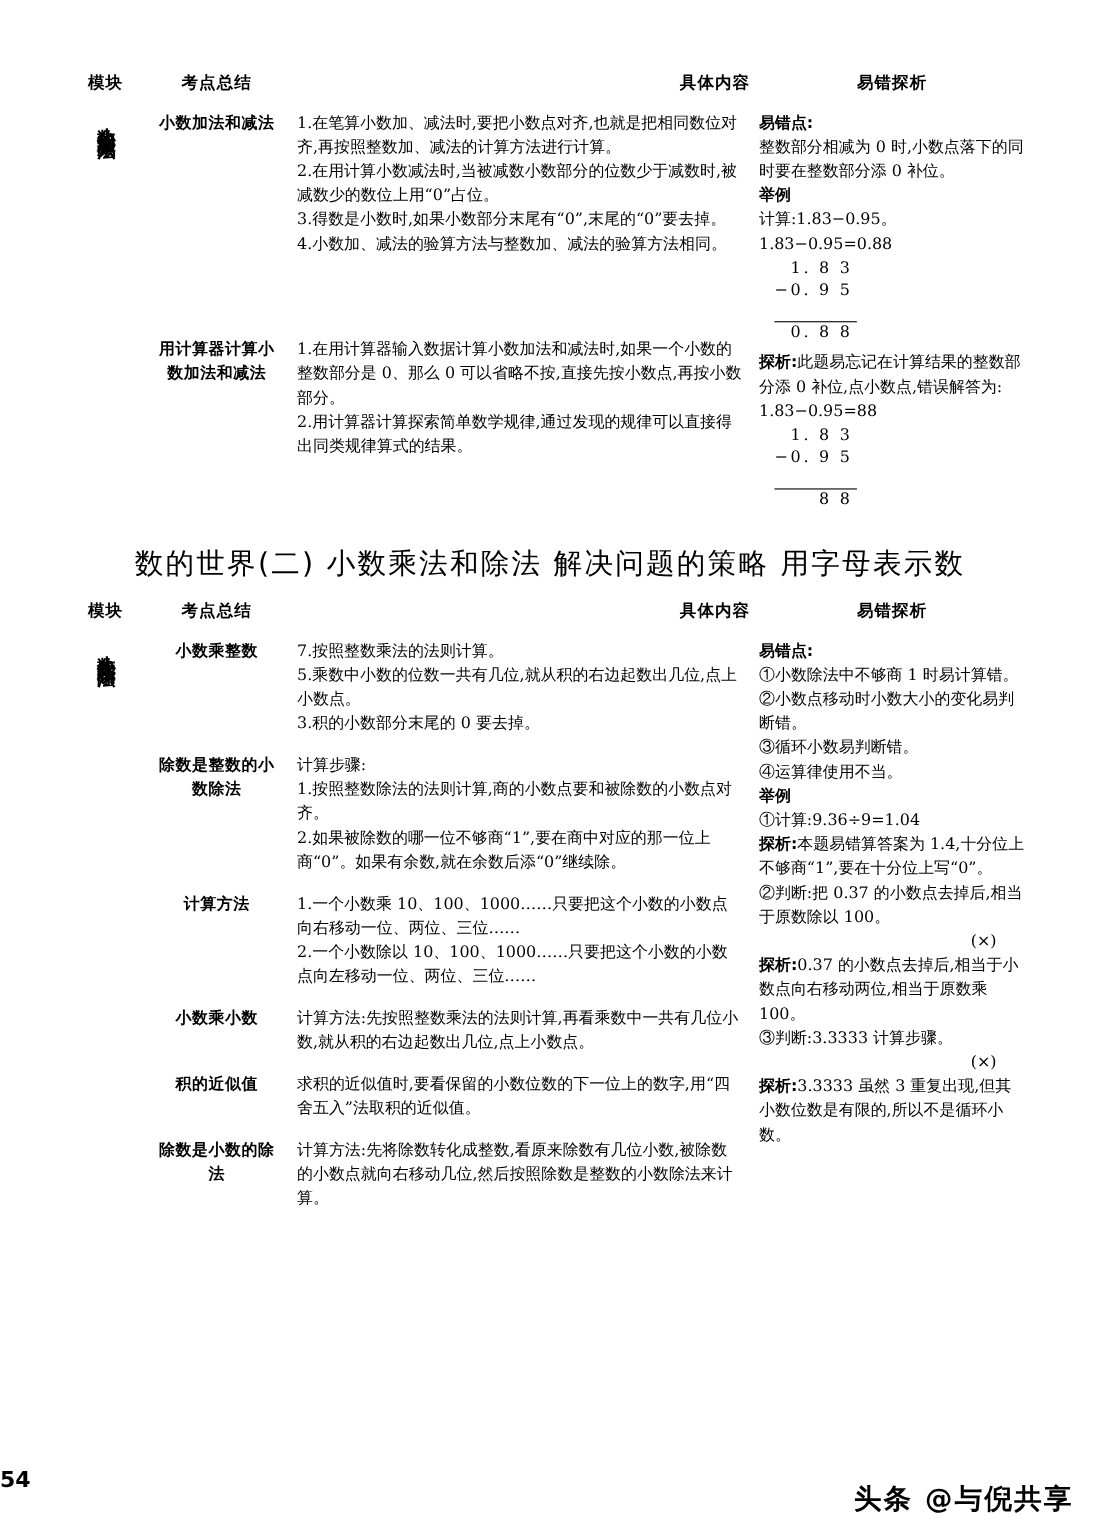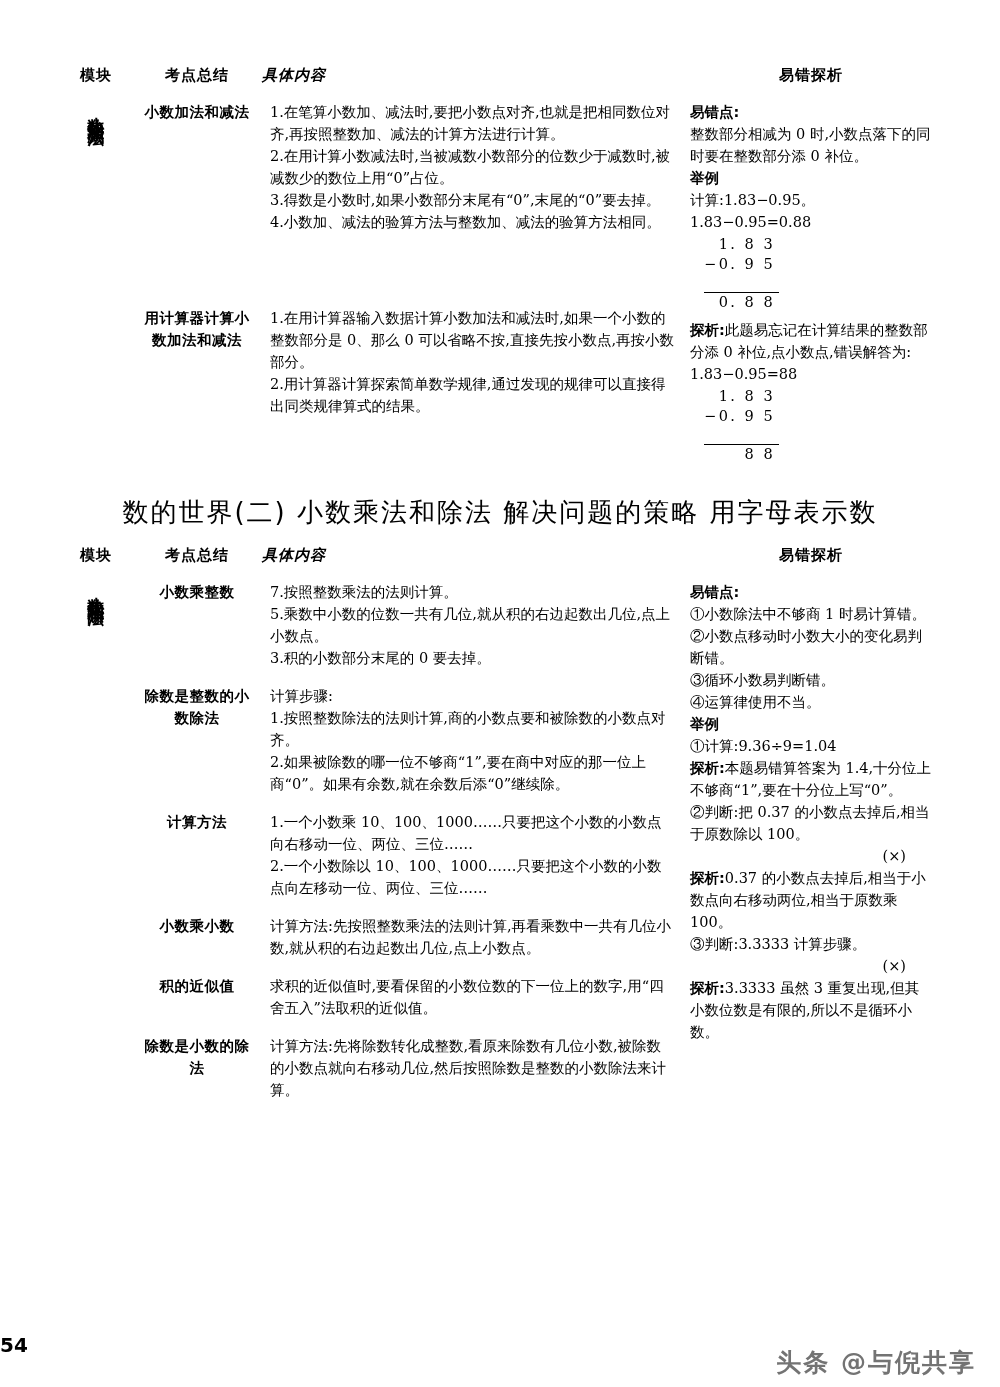--- a/index.html
+++ b/index.html
@@ -44,21 +44,21 @@
   }
   .kb-table td {
     vertical-align: top;
     padding: 6px 8px 10px 8px;
     font-size: 14.5px;
     line-height: 1.52;
   }
 
   .hdr-module  { text-align: center; }
   .hdr-point   { text-align: center; }
-  .hdr-content { text-align: left; font-style: italic; }
+  .hdr-content { text-align: right; }
   .hdr-error   { text-align: center; }
 
   
   .module-cell {
     text-align: center;
     vertical-align: middle;
     padding: 0;
   }
   .vert-label {
     writing-mode: vertical-rl;
@@ -143,21 +143,21 @@
     font-weight: bold;
     font-family: "DejaVu Sans", "Liberation Sans", sans-serif;
   }
   .watermark {
     position: absolute;
     right: 24px;
     bottom: 8px;
     font-size: 25px;
     font-weight: bold;
     letter-spacing: 2px;
-    color: #737373;
+    color: #000000;
     font-family: "DejaVu Sans", "Liberation Sans", sans-serif;
     white-space: nowrap;
   }
 </style>
 </head>
 <body>
 
 <div class="page">
 
   <div class="table-wrap" style="padding-top:62px;">

